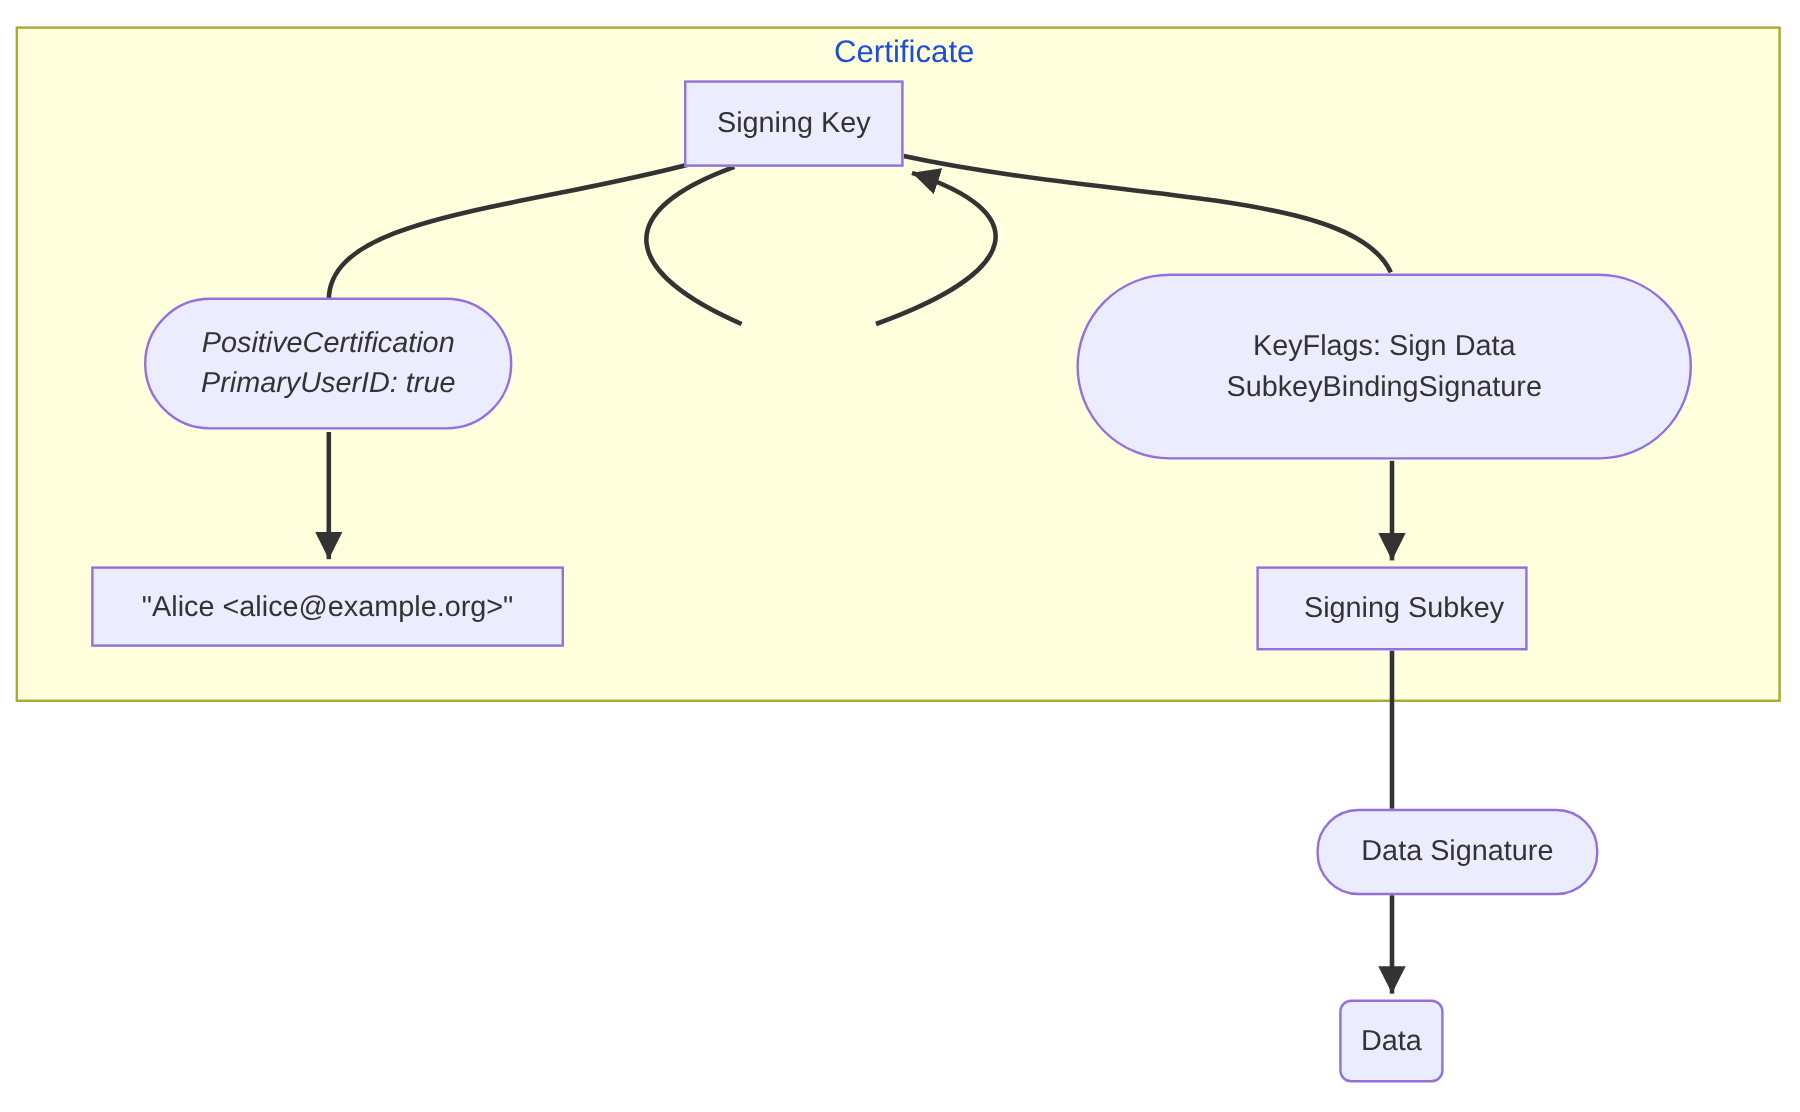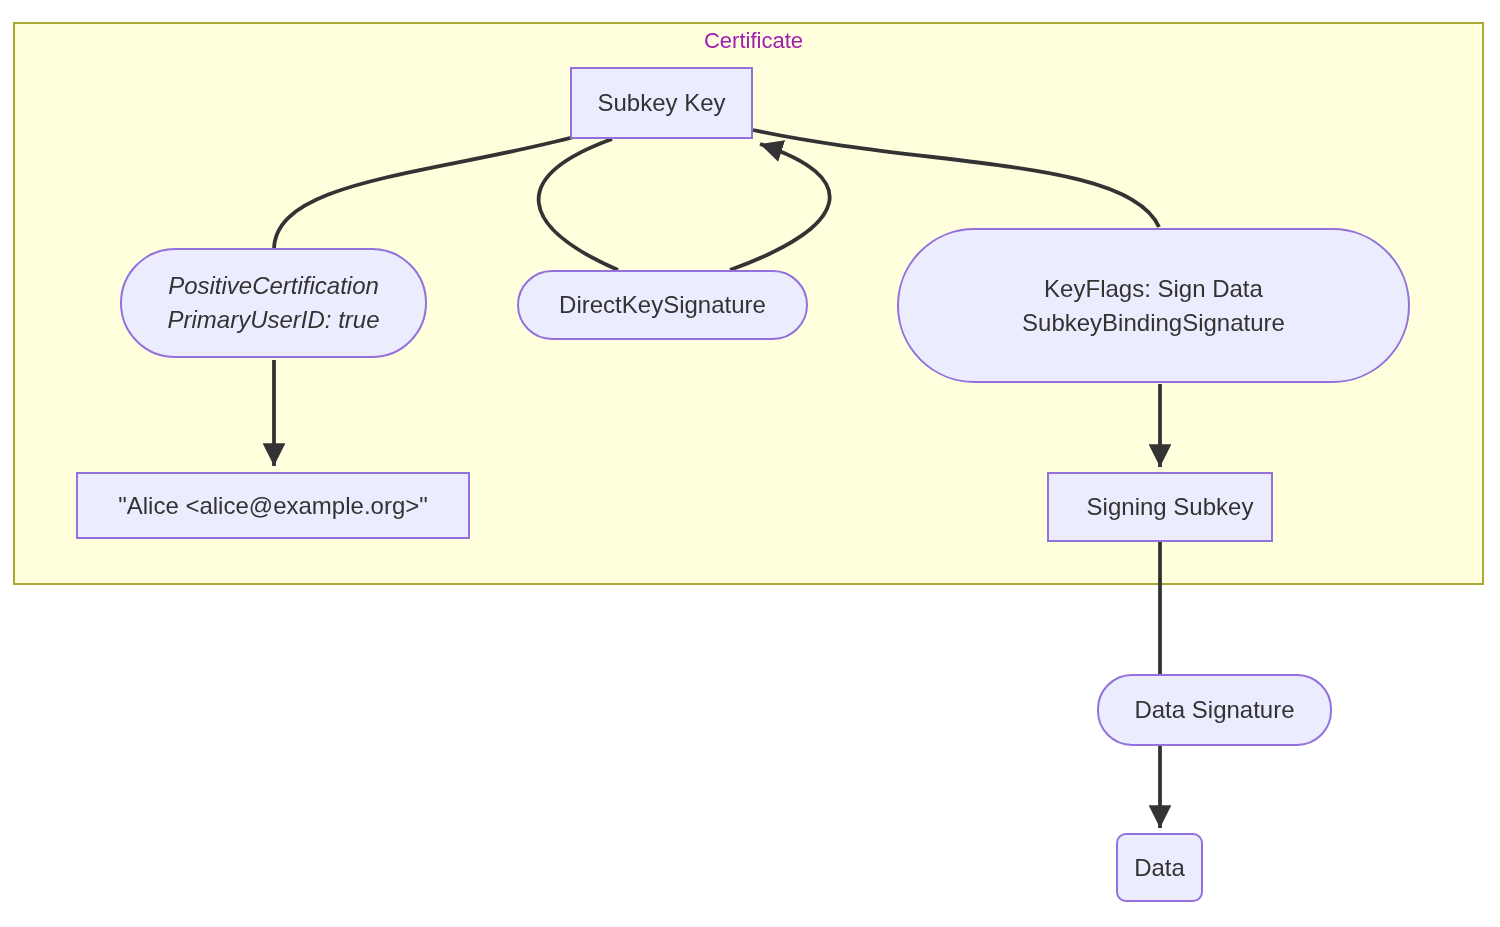--- a/index.html
+++ b/index.html
@@ -20,22 +20,22 @@
     background: #ffffde;
     border: 2px solid #aaaa33;
     box-sizing: border-box;
   }
 
   .cluster-title {
     position: absolute;
     left: 13px; top: 28px;
     width: 1481px;
     text-align: center;
-    font-size: 22px;
-    color: #a21caf;
+    font-size: 26px;
+    color: #1d4ed8;
   }
 
   .edges {
     position: absolute;
     left: 0; top: 0;
     width: 1500px; height: 927px;
   }
 
   .node {
     position: absolute;
@@ -100,31 +100,28 @@
     <path class="edge" d="M 753 130 C 930 168, 1128 158, 1159 227"></path>
 
     <path class="edge" d="M 1160 384 L 1160 467" marker-end="url(#arrowhead)"></path>
 
     <path class="edge" d="M 1160 542 L 1160 674"></path>
 
     <path class="edge" d="M 1160 746 L 1160 828" marker-end="url(#arrowhead)"></path>
   </svg>
 
   <div class="node rect" id="node-primary-key">
-    <span>Subkey Key</span>
+    <span>Signing Key</span>
   </div>
 
   <div class="node stadium-m" id="node-positive-certification">
     <span>PositiveCertification</span>
     <span>PrimaryUserID: true</span>
   </div>
 
-  <div class="node stadium-s" id="node-direct-key-signature">
-    <span>DirectKeySignature</span>
-  </div>
 
   <div class="node stadium-l" id="node-subkey-binding-signature">
     <span>KeyFlags: Sign Data</span>
     <span>SubkeyBindingSignature</span>
   </div>
 
   <div class="node rect" id="node-user-id">
     <span>"Alice &lt;alice@example.org&gt;"</span>
   </div>
 

